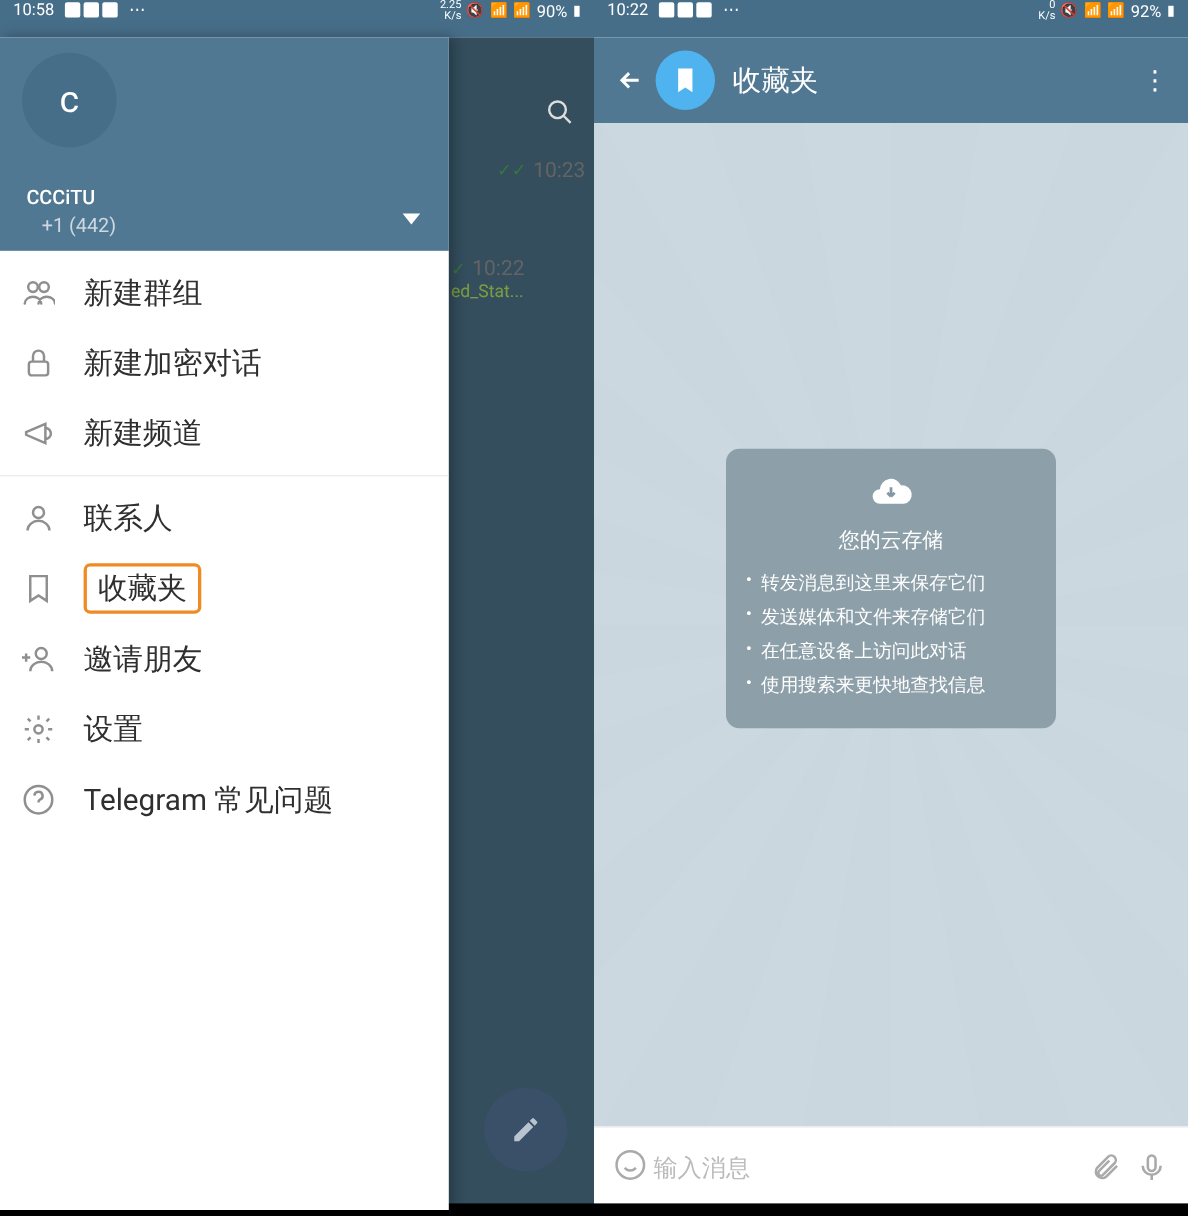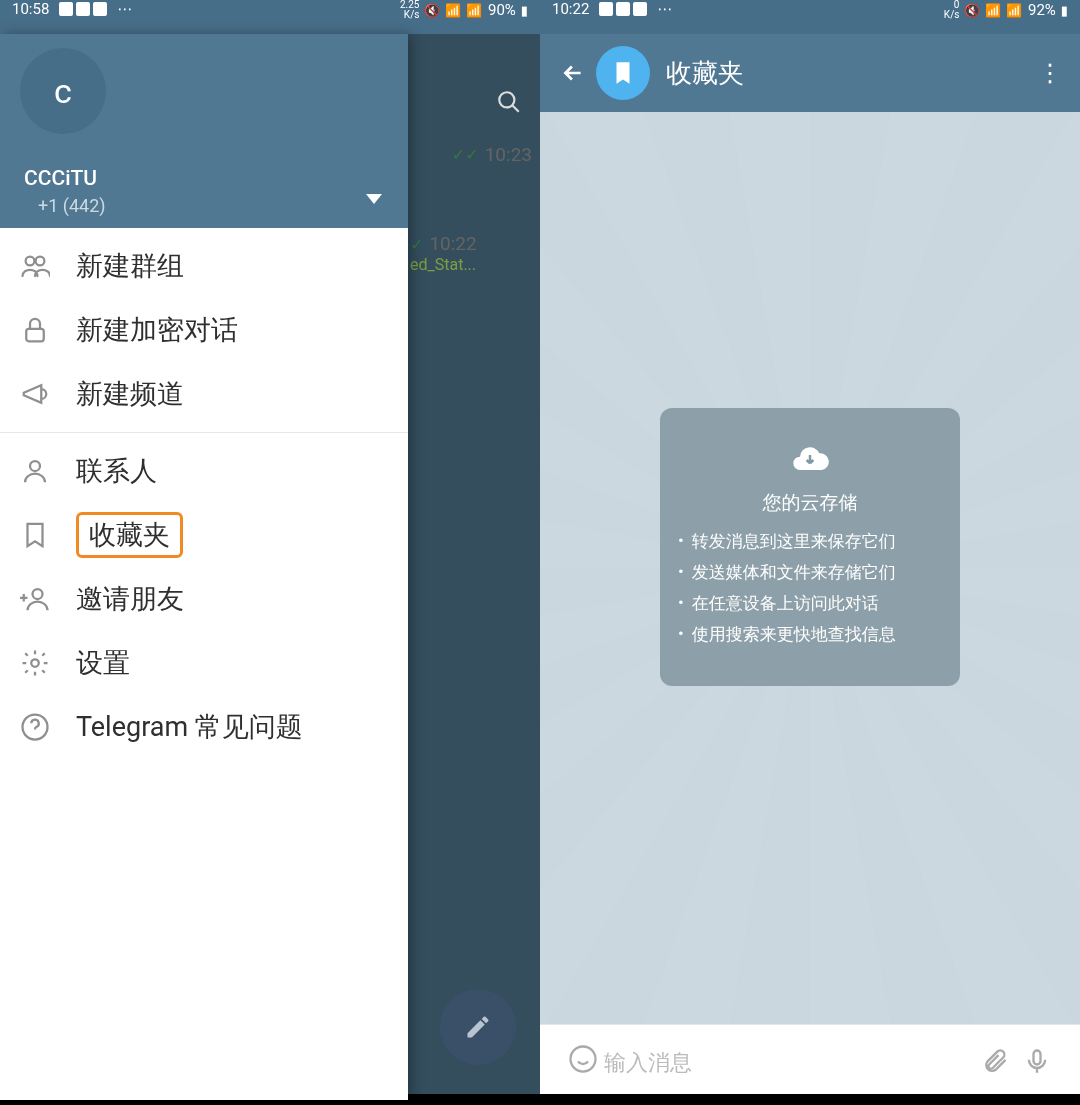--- a/index.html
+++ b/index.html
@@ -20,47 +20,47 @@
 .s1-chat-item{height:100px;display:flex;align-items:center;justify-content:flex-end;padding-right:8px;color:#888}
 .s1-check{color:#52b85d;margin-right:6px;font-size:16px}
 .s1-time{color:#999;font-size:19px}
 .s1-search{position:absolute;top:55px;right:18px;color:#ddd;font-size:26px;z-index:2}
 .s1-fab{position:absolute;bottom:35px;right:24px;width:76px;height:76px;border-radius:50%;background:#3a5068;display:flex;align-items:center;justify-content:center;z-index:2}
 .s1-fab svg{width:28px;height:28px;fill:#b8c5d0}
 
 .drawer{position:absolute;top:34px;left:0;width:408px;bottom:0;background:#fff;box-shadow:4px 0 12px rgba(0,0,0,0.3);z-index:5}
 .drawer-header{height:194px;background:#517892;position:relative;padding:14px 20px}
 .d-avatar{width:86px;height:86px;border-radius:50%;background:#476e89;display:flex;align-items:center;justify-content:center;font-size:34px;color:#fff}
-.d-name{position:absolute;bottom:38px;left:24px;color:#fff;font-size:21px;font-weight:500}
+.d-name{position:absolute;bottom:38px;left:24px;color:#fff;font-size:18px;font-weight:500}
 .d-phone{position:absolute;bottom:12px;left:38px;color:#cdd9e2;font-size:18px}
 .d-arrow{position:absolute;bottom:24px;right:26px;width:0;height:0;border-left:8px solid transparent;border-right:8px solid transparent;border-top:10px solid #fff}
 .d-menu{padding:6px 0}
 .d-item{height:64px;display:flex;align-items:center;padding:0 20px;cursor:pointer}
 .d-iconwrap{width:56px;display:flex;align-items:center}
 .d-iconwrap svg{width:30px;height:30px;fill:none;stroke:#8f8f8f;stroke-width:1.8}
 .d-label{font-size:27px;color:#2f2f2f}
 .d-sep{height:1px;background:#e8e8e8;margin:6px 0}
 .d-highlight{border:3px solid #f08a24;border-radius:6px;padding:2px 10px;display:inline-block}
 
 
 .s2-header{height:78px;background:#517892;display:flex;align-items:center;padding:0 10px}
 .s2-back{width:46px;display:flex;justify-content:center;color:#fff;font-size:28px}
 .s2-icon{width:54px;height:54px;border-radius:50%;background:#4eb3ef;display:flex;align-items:center;justify-content:center;margin-right:16px}
 .s2-icon svg{width:26px;height:26px;fill:#fff}
 .s2-title{color:#fff;font-size:26px;font-weight:500;flex:1}
 .s2-menu{width:40px;color:#fff;font-size:24px;text-align:center}
 .s2-body{position:absolute;top:112px;left:0;right:0;bottom:76px;background:#cbd8df;overflow:hidden}
 .s2-doodle{position:absolute;inset:-20px;background:repeating-conic-gradient(#c5d3db 0 10deg,#cbd8df 10deg 20deg);opacity:0.25}
-.s2-card{position:absolute;top:296px;left:50%;transform:translateX(-50%);width:300px;background:rgba(130,150,160,0.85);border-radius:12px;padding:32px 18px;color:#fff}
+.s2-card{position:absolute;top:296px;left:50%;transform:translateX(-50%);width:300px;background:rgba(130,150,160,0.85);border-radius:12px;padding:20px 18px;color:#fff}
 .s2-cloud{display:flex;justify-content:center;margin-bottom:10px}
 .s2-cloud svg{width:54px;height:40px;fill:#fff}
 .s2-card-title{text-align:center;font-size:19px;font-weight:500;margin-bottom:14px}
 .s2-card li{list-style:none;font-size:17px;margin:8px 0;display:flex;align-items:flex-start}
 .s2-card li::before{content:"•";margin-right:8px}
-.s2-input{position:absolute;bottom:0;left:0;right:0;height:76px;background:#fff;display:flex;align-items:center;padding:0 22px;border-top:1px solid #e5e5e5}
+.s2-input{position:absolute;bottom:0;left:0;right:0;height:76px;background:#fff;display:flex;align-items:center;padding:0 12px;border-top:1px solid #e5e5e5}
 .s2-emoji{width:42px;color:#aaa;font-size:28px;text-align:center}
 .s2-input input{flex:1;border:none;font-size:22px;color:#333;outline:none}
 .s2-input input::placeholder{color:#bbb}
 .s2-attach,.s2-mic{width:42px;color:#aaa;text-align:center}
 .s2-attach svg,.s2-mic svg{width:28px;height:28px;fill:none;stroke:#aaa;stroke-width:2}
 .navbar{position:absolute;bottom:0;left:0;right:0;height:6px;background:#000}
 </style>
 </head>
 <body>
 

